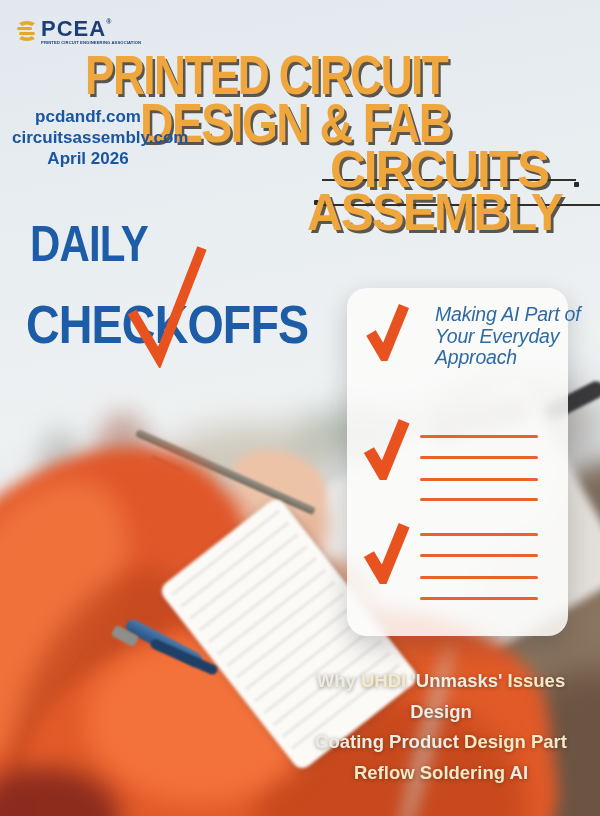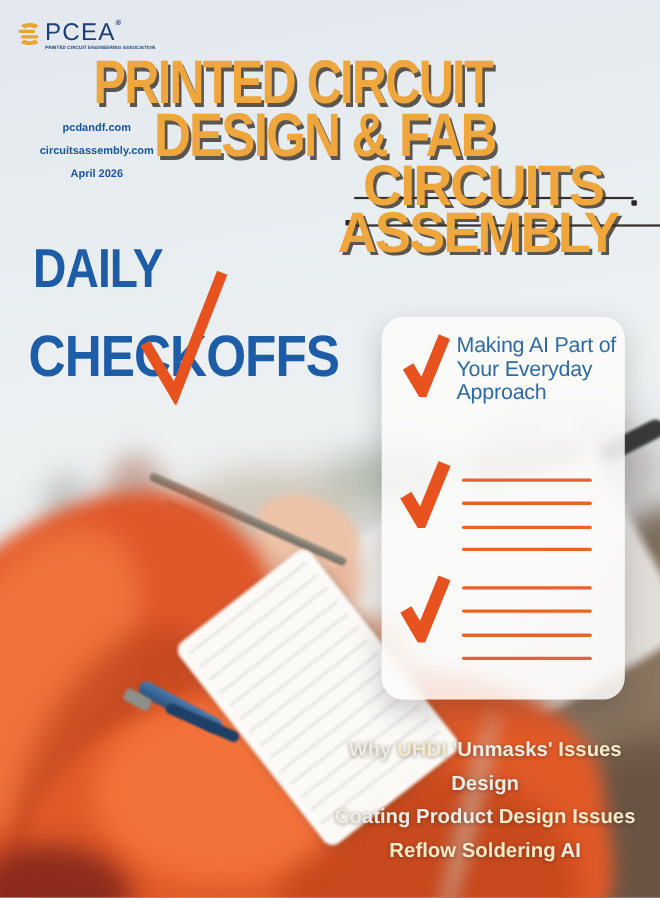--- a/index.html
+++ b/index.html
@@ -6,42 +6,42 @@
   *{box-sizing:border-box;}
   .cover{
     position:relative;width:600px;height:816px;overflow:hidden;
     font-family:"Liberation Sans",sans-serif;
     background:linear-gradient(170deg,#e2e8ee 0%,#e9eef1 30%,#eef1f2 48%,#dfe4e8 60%,#d7dcdf 70%);
   }
   .ph{position:absolute;border-radius:50%;}
   .rect{border-radius:10px;}
   
   .logo{position:absolute;left:16px;top:18px;z-index:22;display:flex;align-items:flex-start;}
-  .logo-text{color:#1c3e78;font-weight:normal;font-size:22px;letter-spacing:1px;line-height:1;}
+  .logo-text{color:#1c3e78;font-weight:bold;font-size:22px;letter-spacing:1px;line-height:1;}
   .logo-reg{font-size:7px;vertical-align:top;color:#1c3e78;font-weight:bold;}
   .logo-tag{color:#1c3e78;font-size:8px;white-space:nowrap;transform:scale(0.52);transform-origin:left top;font-weight:bold;letter-spacing:.2px;}
   .tophead{position:absolute;left:150px;top:22px;width:340px;text-align:center;z-index:22;
     color:#2b66a4;font-weight:bold;font-size:14px;letter-spacing:-0.2px;}
   .gold{position:absolute;z-index:21;color:#efa63c;font-weight:bold;line-height:1;white-space:nowrap;
     letter-spacing:-2px;text-shadow:3px 3px 0 rgba(55,47,37,0.8);transform-origin:left top;}
   .trace{position:absolute;z-index:20;background:#33302b;height:2px;}
   .trace-dot{position:absolute;z-index:20;background:#2b2926;width:5px;height:5px;border-radius:1px;}
   .sites{position:absolute;left:12px;top:106px;width:152px;z-index:22;text-align:center;
-    color:#1a55a0;font-weight:bold;font-size:10px;line-height:21px;}
+    color:#1a55a0;font-weight:bold;font-size:17px;line-height:21px;}
   
   .story-word{position:absolute;z-index:22;color:#1d5ca6;font-weight:bold;line-height:1;
     letter-spacing:-1px;white-space:nowrap;transform-origin:left top;}
   .bigcheck{position:absolute;z-index:23;}
   
   .card{position:absolute;left:347px;top:288px;width:221px;height:348px;z-index:15;
     background:rgba(252,252,250,0.86);border-radius:20px;
     box-shadow:0 10px 26px rgba(30,30,40,0.22);backdrop-filter:blur(5px);}
   .card .chk{position:absolute;}
-  .card-text{position:absolute;left:68px;top:16px;width:152px;color:#2e6aa6;
-    font-size:19.5px;line-height:21.5px;letter-spacing:-0.2px;}
+  .card-text{position:absolute;left:88px;top:16px;width:152px;color:#2e6aa6;
+    font-size:19.5px;line-height:21.5px;letter-spacing:-0.2px;font-style:italic;}
   .blank-line{position:absolute;left:73px;width:118px;height:2.5px;background:#e8622c;border-radius:2px;}
   
   .bottom-heads{position:absolute;left:285px;top:666px;width:312px;z-index:22;text-align:center;
     font-size:18.5px;line-height:30.5px;color:#edebe3;text-shadow:0 1px 4px rgba(45,27,10,0.45);}
   .seg-b{font-weight:bold;color:#f4e9c8;}
   .seg-r{font-weight:bold;color:#edebe3;}
   
   .blur4{filter:blur(4px);} .blur8{filter:blur(8px);} .blur12{filter:blur(12px);} .blur16{filter:blur(16px);}
   .sheet-lines{position:absolute;inset:10px 8px;
     background:repeating-linear-gradient(0deg,transparent 0 13px,rgba(110,112,125,0.22) 13px 15px);}
@@ -153,20 +153,20 @@
     <div class="blank-line" style="top:266px;"></div>
     <div class="blank-line" style="top:288px;"></div>
     <div class="blank-line" style="top:309px;"></div>
   </div>
 
   <div class="bottom-heads">
     <div>
       <span class="seg-r">Why </span><span class="seg-b">UHDI</span><span class="seg-r"> 'Unmasks' </span><span class="seg-b">Issues</span><span class="seg-r"> Design</span>
     </div>
     <div>
-      <span class="seg-r">Coating Product </span><span class="seg-b">Design Issues</span>
+      <span class="seg-r">Coating Product </span><span class="seg-b">Design Part</span>
     </div>
     <div>
       <span class="seg-b">Reflow Soldering</span><span class="seg-r"> AI</span>
     </div>
   </div>
 
 </div>
 
 </body></html>

